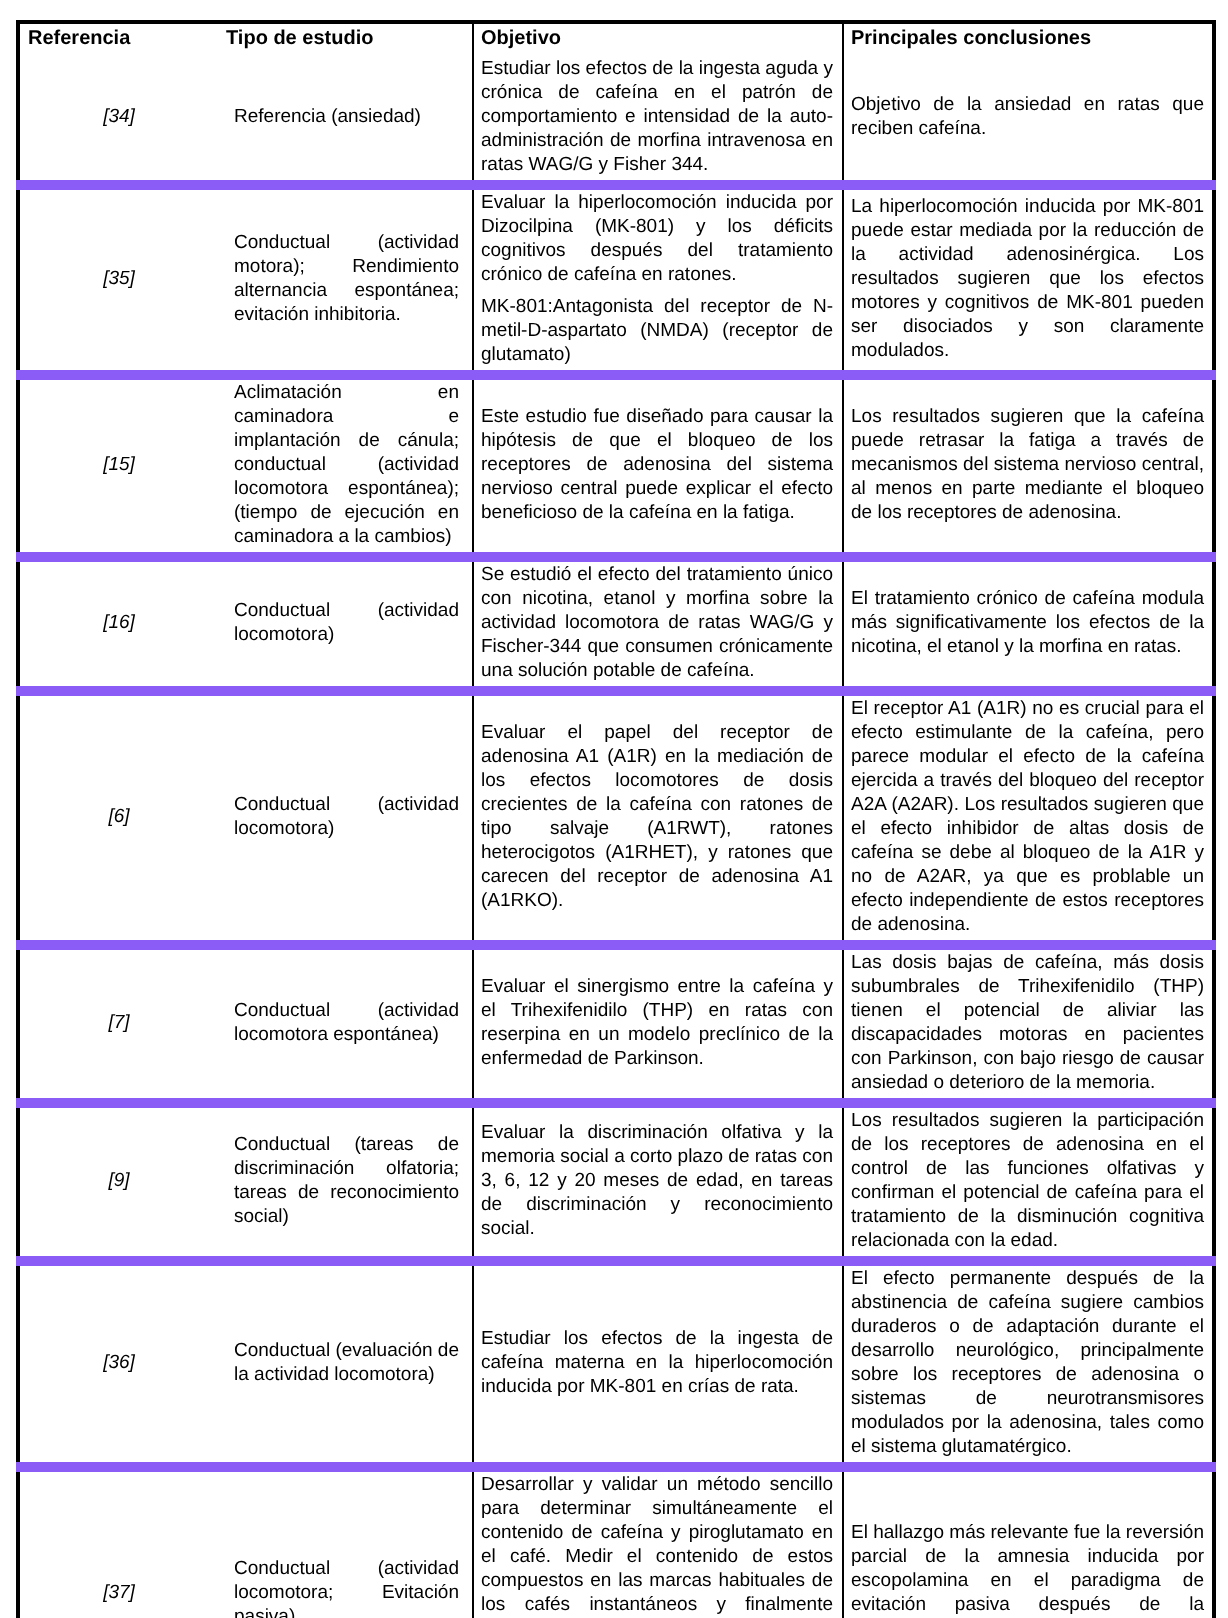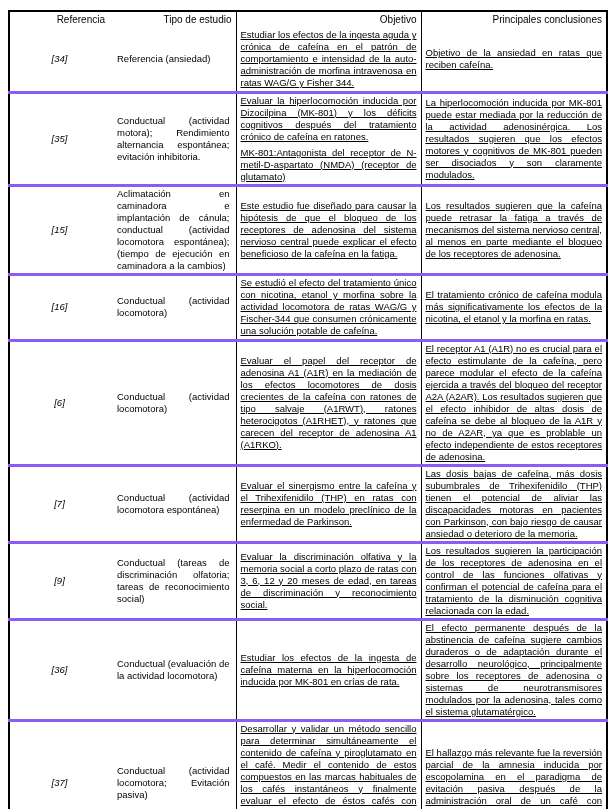--- a/index.html
+++ b/index.html
@@ -23,45 +23,44 @@
   }
   th, td {
     padding: 1px 4px;
     vertical-align: middle;
     font-size: 9.5px;
     line-height: 12px;
     overflow: hidden;
     word-wrap: break-word;
   }
   th {
-    font-weight: normal;
-    text-align: right;
+    font-weight: bold;
+    text-align: left;
     font-size: 10px;
     line-height: 12px;
     padding-top: 2px;
     padding-bottom: 2px;
     vertical-align: top;
   }
   td.ref {
     text-align: center;
     font-style: italic;
   }
   td.tipo {
     text-align: justify;
     text-justify: inter-word;
     padding-left: 8px;
     padding-right: 6px;
   }
   td.obj, td.conc {
     text-align: justify;
     text-justify: inter-word;
-    text-decoration: underline;
   }
   .bl { border-left: 1px solid #000; }
-  tr.rt td { border-top: 3px solid #8b5cf6; margin-top: 15px; }
+  tr.rt td { border-top: 5px solid #8b5cf6; margin-top: 15px; }
   .note { margin-top: 4px; }
   col.c1 { width: 100px; }
   col.c2 { width: 127px; }
   col.c3 { width: 185px; }
   col.c4 { width: 186px; }
 </style>
 </head>
 <body>
 
 <div class="page">

